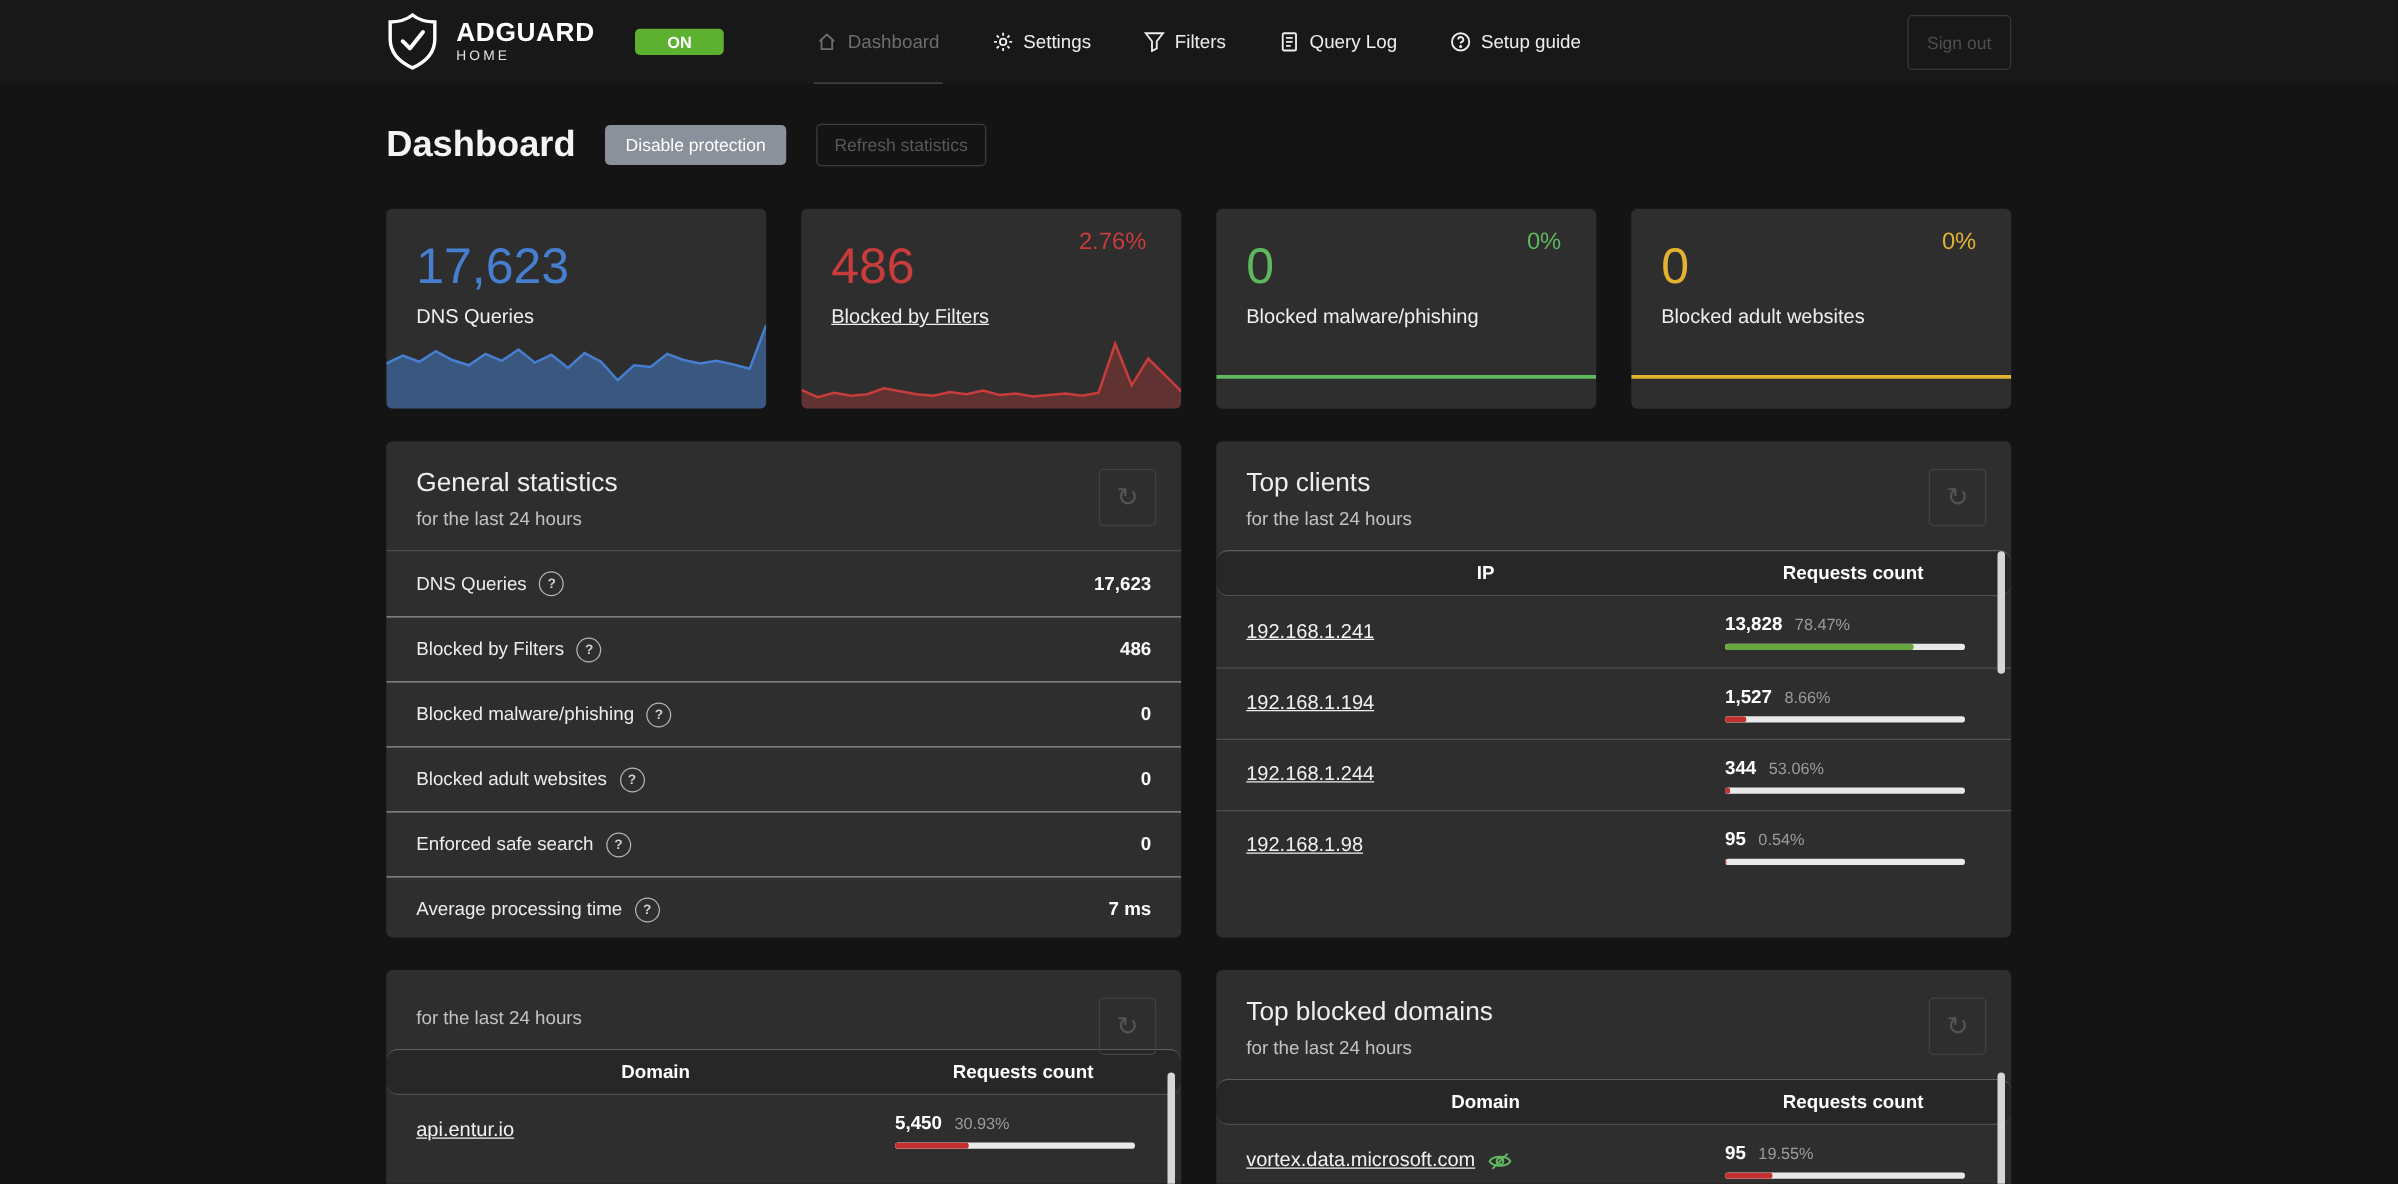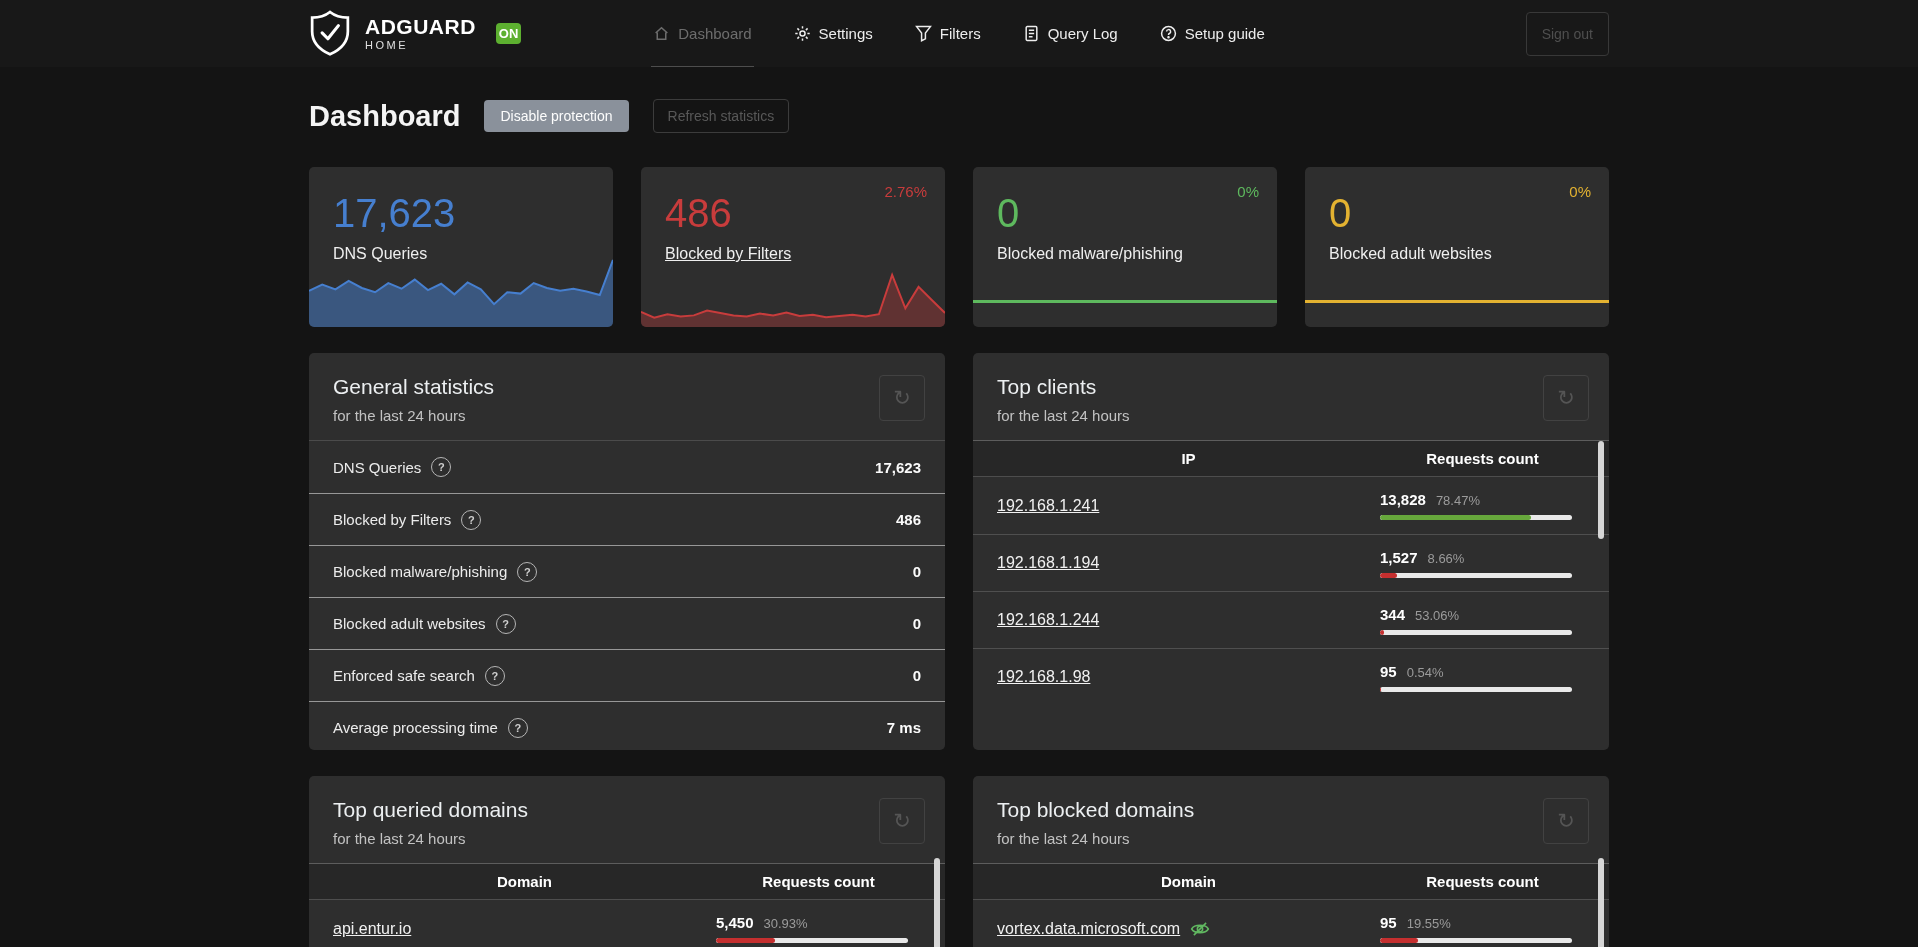--- a/index.html
+++ b/index.html
@@ -12,21 +12,21 @@
   }
   
   .navbar { height:67px; background:#181818; display:flex; align-items:stretch; }
   .nav-inner { width:1300px; margin:0 auto; display:flex; align-items:center; }
   .brand { width:340px; display:flex; align-items:center; gap:14px; }
   .brand-shield { flex:0 0 auto; }
   .brand-text { display:flex; flex-direction:column; line-height:1; }
   .brand-name { font-size:21px; font-weight:bold; letter-spacing:.5px; color:#fff; }
   .brand-sub { font-size:11px; letter-spacing:2.5px; color:#e0e0e0; margin-top:3px; }
   .brand-badge { background:#5db030; color:#fff; font-size:13px; font-weight:bold;
-    padding:3px 3px; border-radius:4px; margin-left:6px; }
+    padding:3px 26px; border-radius:4px; margin-left:18px; }
   .menu { flex:1; display:flex; justify-content:center; gap:38px; height:100%; align-items:stretch; }
   .menu-item { display:flex; align-items:center; gap:8px; font-size:15px; color:#ededed;
     cursor:pointer; padding:0 2px; border-bottom:1px solid transparent; height:67px; }
   .menu-item svg { display:block; }
   .menu-item.active { color:#6d6d6d; border-bottom:1px solid #4d4d4d; }
   .menu-item.active svg { stroke:#6d6d6d !important; }
   .signout-wrap { width:340px; text-align:right; }
   .btn-signout { background:transparent; border:1px solid #383838; color:#4f4f4f;
     font-size:14px; padding:13px 15px; border-radius:4px; cursor:pointer;
     font-family:inherit; }
@@ -38,21 +38,21 @@
     padding:8px 16px; border-radius:4px; cursor:pointer; font-family:inherit; }
   .btn-outline { background:transparent; border:1px solid #3c3c3c; color:#585858;
     font-size:14px; padding:8px 14px; border-radius:4px; cursor:pointer; font-family:inherit; }
   
   .cards { margin-top:34px; display:grid; grid-template-columns:repeat(4,1fr); gap:28px; }
   .card { position:relative; height:160px; background:#2e2e2e; border-radius:5px;
     overflow:hidden; }
   .card-num { position:absolute; top:24px; left:24px; font-size:40px; font-weight:500; }
   .card-label { position:absolute; top:78px; left:24px; font-size:16px; color:#efefef; }
   .card-label.is-link { text-decoration:underline; cursor:pointer; }
-  .card-pct { position:absolute; top:16px; right:18px; font-size:15px; }
+  .card-pct { position:absolute; top:16px; right:28px; font-size:19px; }
   .card-spark { position:absolute; left:0; right:0; bottom:0; width:100%; display:block; }
   .card-flatline { position:absolute; left:0; right:0; bottom:24px; height:3px; }
   
   .panels { margin-top:26px; display:grid; grid-template-columns:1fr 1fr; gap:28px; }
   .panel { position:relative; background:#2e2e2e; border-radius:5px; min-height:397px; }
   .panel.row2 { height:397px; overflow:hidden; }
   .panel.row3 { height:400px; }
   .panel-head { padding:22px 24px 16px 24px; position:relative; }
   .panel-title { font-size:21px; color:#eceff1; }
   .panel-sub { font-size:15px; color:#c2c2c2; margin-top:8px; }
@@ -66,21 +66,21 @@
     padding:0 24px; }
   .gs-row + .gs-row { border-top:1px solid rgba(255,255,255,.5); }
   .gs-label { font-size:15px; color:#ececec; display:flex; align-items:center; gap:10px; }
   .q-icon { width:20px; height:20px; border:1px solid #b5b5b5; border-radius:50%;
     color:#cfcfcf; font-size:11px; font-weight:bold; display:inline-flex;
     align-items:center; justify-content:center; cursor:pointer; }
   .gs-value { font-size:15px; font-weight:bold; color:#fbfbfb; }
   
   .tbl-head { height:37px; display:flex; align-items:center; padding:0 24px;
     background:rgba(0,0,0,.15); border-top:1px solid rgba(255,255,255,.25);
-    border-bottom:1px solid rgba(255,255,255,.18); font-weight:bold; font-size:15px; color:#fff; }
+    border-bottom:1px solid rgba(255,255,255,.18); font-weight:bold; font-size:15px; color:#fff;border-radius:10px; }
   .tbl-head .c1 { flex:1; text-align:center; }
   .tbl-head .c2 { width:205px; text-align:center; }
   .t-row { min-height:57px; display:flex; align-items:center; padding:8px 24px; }
   .t-row + .t-row { border-top:1px solid rgba(255,255,255,.16); }
   .t-cell-main { flex:1; font-size:16px; color:#f1f1f1; display:flex; align-items:flex-end; gap:10px;text-decoration:underline; }
   .t-cell-count { width:205px; }
   .count-line { display:flex; align-items:baseline; gap:10px; }
   .count-val { font-size:15px; font-weight:bold; color:#fff; }
   .count-pct { font-size:13px; color:#9b9b9b;text-align:right; }
   .bar-track { margin-top:7px; height:5px; width:192px; background:#e9e9e9; border-radius:3px;
@@ -319,21 +319,20 @@
           </div>
         </div>
       <div class="scroll-thumb" style="top:88px;height:98px;"></div>
     </div>
   </section>
 
   <section class="panels">
 
     <div class="panel row3">
       <div class="panel-head">
-        <div class="panel-title">Top queried domains</div>
         <div class="panel-sub">for the last 24 hours</div>
         <button class="btn-refresh">↻</button>
       </div>
       <div class="tbl-head">
         <div class="c1">Domain</div>
         <div class="c2">Requests count</div>
       </div>
       <div id="queried-rows">
           <div class="t-row">
             <div class="t-cell-main">

